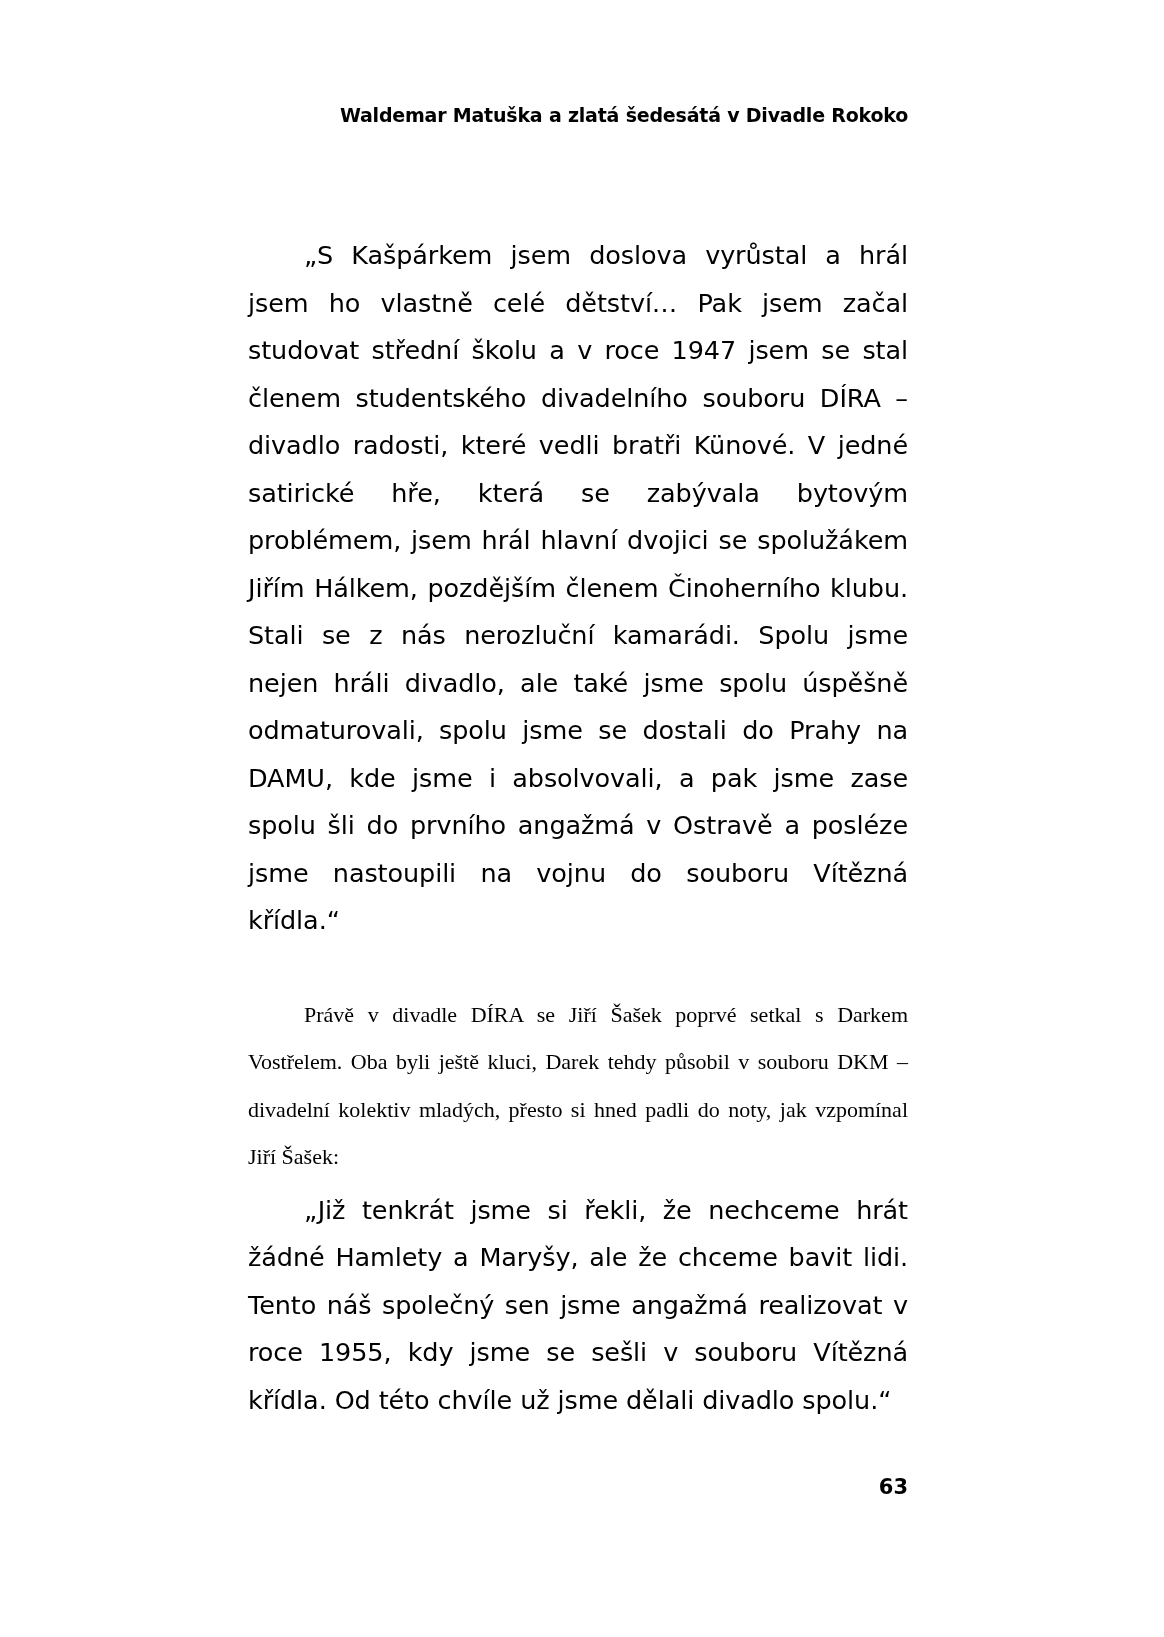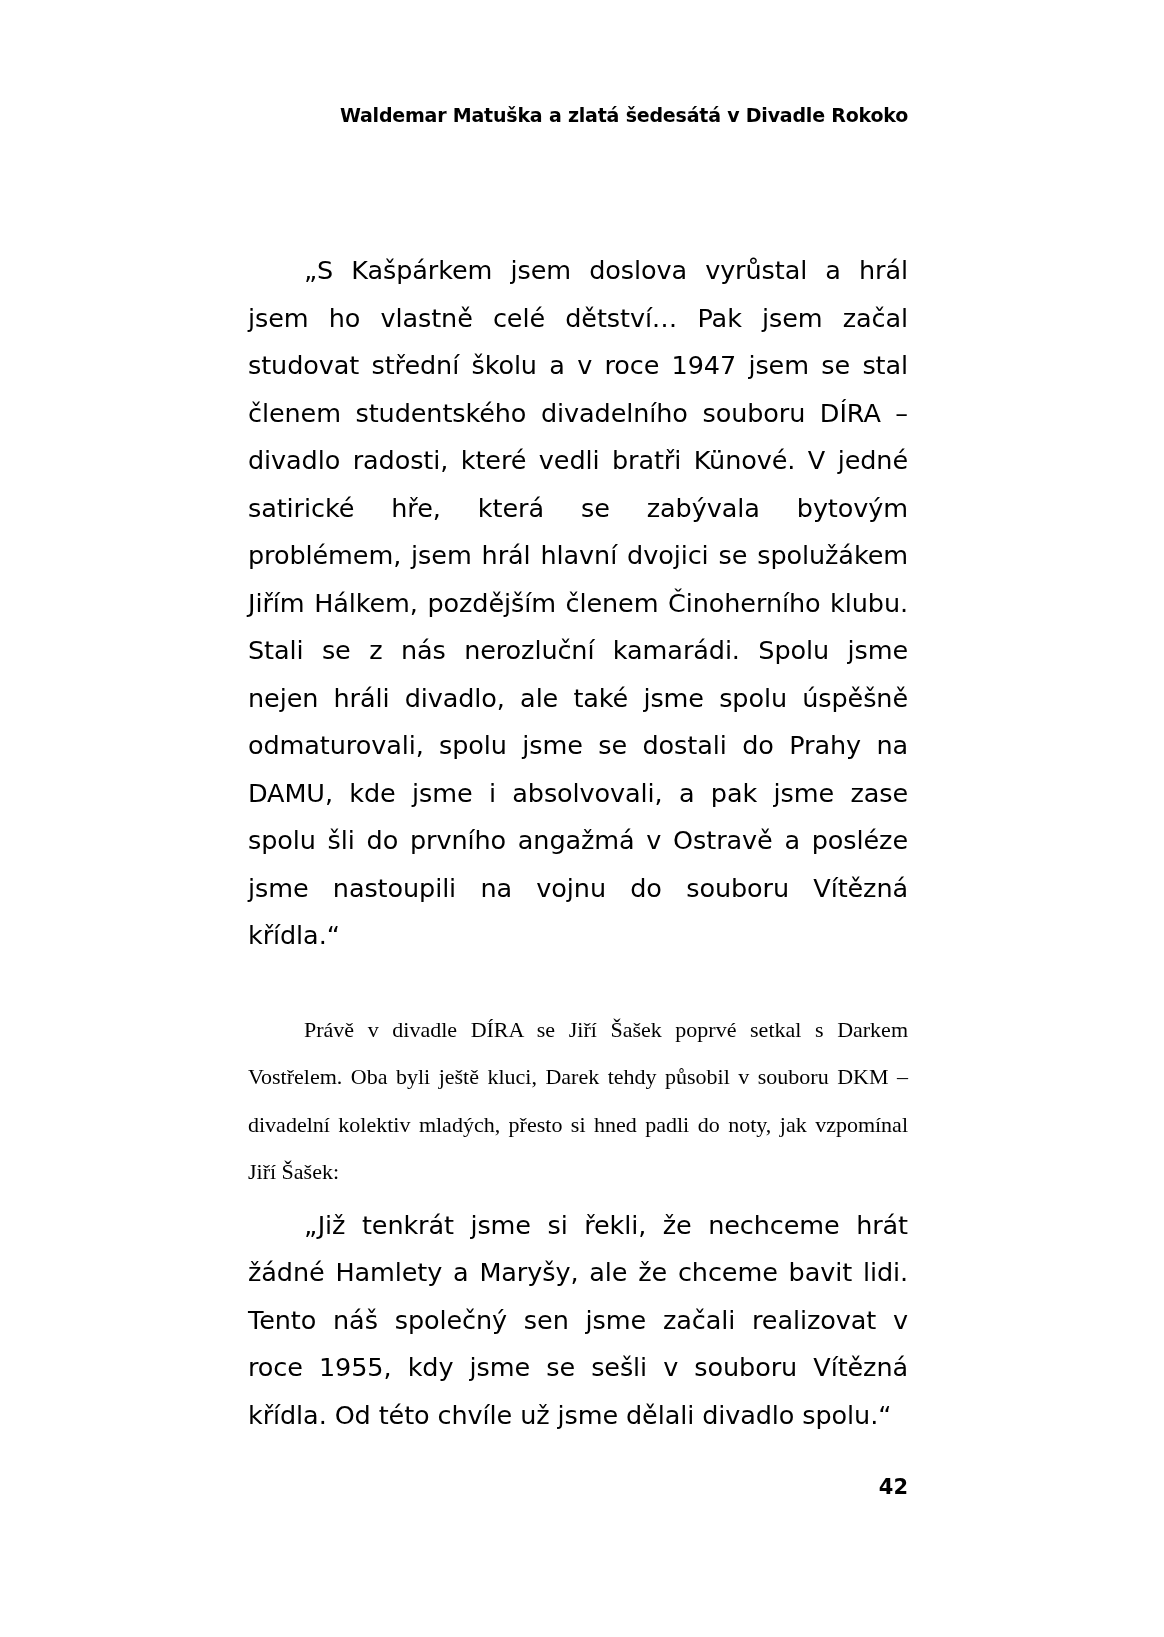--- a/index.html
+++ b/index.html
@@ -32,21 +32,20 @@
     font-size: 19px;
     letter-spacing: -0.2px;
     color: #000;
     padding-left: 42px;
   }
   .content {
     position: absolute;
     left: 248px;
     top: 232px;
     width: 660px;
-    margin-top: 15px;
   }
   p {
     margin: 0;
     text-align: justify;
     text-justify: inter-word;
   }
   .quote {
     font-family: "DejaVu Sans", sans-serif;
     font-size: 25.5px;
     line-height: 47.5px;
@@ -82,18 +81,18 @@
 
 <div class="page">
 
   <div class="running-head">Waldemar Matuška a zlatá šedesátá v Divadle Rokoko</div>
 
   <div class="content">
     <p class="quote">„S Kašpárkem jsem doslova vyrůstal a hrál jsem ho vlastně celé dětství… Pak jsem začal studovat střední školu a v roce 1947 jsem se stal členem studentského divadelního souboru DÍRA – divadlo radosti, které vedli bratři Künové. V jedné satirické hře, která se zabývala bytovým problémem, jsem hrál hlavní dvojici se spolužákem Jiřím Hálkem, pozdějším členem Činoherního klubu. Stali se z nás nerozluční kamarádi. Spolu jsme nejen hráli divadlo, ale také jsme spolu úspěšně odmaturovali, spolu jsme se dostali do Prahy na DAMU, kde jsme i absolvovali, a pak jsme zase spolu šli do prvního angažmá v Ostravě a posléze jsme nastoupili na vojnu do souboru Vítězná křídla.“</p>
 
     <p class="narration">Právě v divadle DÍRA se Jiří Šašek poprvé setkal s Darkem Vostřelem. Oba byli ještě kluci, Darek tehdy působil v souboru DKM – divadelní kolektiv mladých, přesto si hned padli do noty, jak vzpomínal Jiří Šašek:</p>
 
-    <p class="quote2">„Již tenkrát jsme si řekli, že nechceme hrát žádné Hamlety a Maryšy, ale že chceme bavit lidi. Tento náš společný sen jsme začali realizovat v roce 1955, kdy jsme se sešli v souboru Vítězná křídla. Od této chvíle už jsme dělali divadlo spolu.“</p>
+    <p class="quote2">„Již tenkrát jsme si řekli, že nechceme hrát žádné Hamlety a Maryšy, ale že chceme bavit lidi. Tento náš společný sen jsme angažmá realizovat v roce 1955, kdy jsme se sešli v souboru Vítězná křídla. Od této chvíle už jsme dělali divadlo spolu.“</p>
   </div>
 
-  <div class="folio">42</div>
+  <div class="folio">63</div>
 
 </div>
 
 </body></html>

